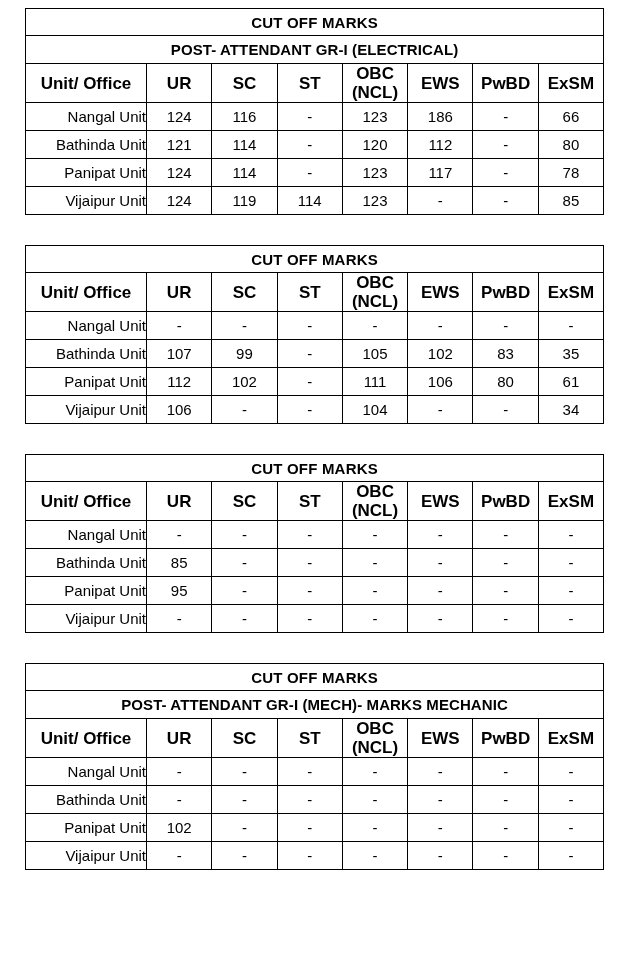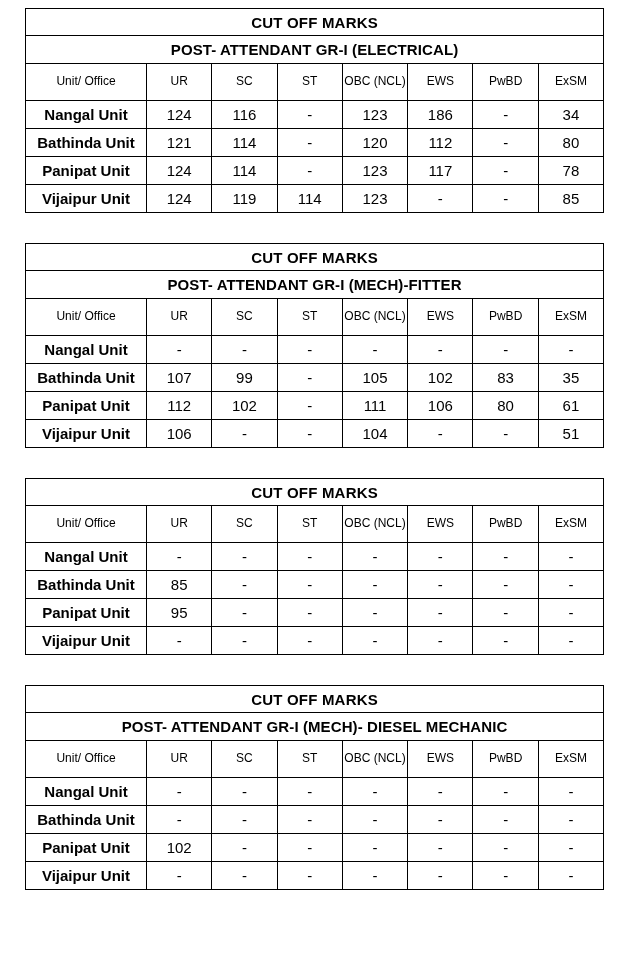--- a/index.html
+++ b/index.html
@@ -40,28 +40,28 @@
   .post-cell {
     height: 27px;
     text-align: center;
     font-weight: bold;
     font-size: 15px;
     letter-spacing: 0.1px;
   }
   th.col-header {
     height: 36px;
     text-align: center;
-    font-weight: normal;
-    font-size: 12px;
+    font-weight: bold;
+    font-size: 17px;
     line-height: 1.12;
   }
   td.unit-cell {
     height: 27px;
-    text-align: center;
-    font-weight: bold;
+    text-align: right;
+    font-weight: normal;
     font-size: 15px;
     padding-left: 6px;
   }
   td.value-cell {
     height: 27px;
     text-align: center;
     font-weight: normal;
     font-size: 15px;
   }
 </style>
@@ -99,21 +99,21 @@
             <th class="col-header">ExSM</th>
           </tr>
           <tr>
             <td class="unit-cell">Nangal Unit</td>
             <td class="value-cell">124</td>
             <td class="value-cell">116</td>
             <td class="value-cell">-</td>
             <td class="value-cell">123</td>
             <td class="value-cell">186</td>
             <td class="value-cell">-</td>
-            <td class="value-cell">34</td>
+            <td class="value-cell">66</td>
           </tr>
           <tr>
             <td class="unit-cell">Bathinda Unit</td>
             <td class="value-cell">121</td>
             <td class="value-cell">114</td>
             <td class="value-cell">-</td>
             <td class="value-cell">120</td>
             <td class="value-cell">112</td>
             <td class="value-cell">-</td>
             <td class="value-cell">80</td>
@@ -147,23 +147,20 @@
           <col style="width: 65.3px;">
           <col style="width: 65.3px;">
           <col style="width: 65.3px;">
           <col style="width: 65.3px;">
           <col style="width: 65.3px;">
           <col style="width: 65.3px;">
         </colgroup>
         <tbody>
           <tr>
             <td colspan="8" class="banner-cell">CUT OFF MARKS</td>
-          </tr>
-          <tr>
-            <td colspan="8" class="post-cell">POST- ATTENDANT GR-I (MECH)-FITTER</td>
           </tr>
           <tr>
             <th class="col-header">Unit/ Office</th>
             <th class="col-header">UR</th>
             <th class="col-header">SC</th>
             <th class="col-header">ST</th>
             <th class="col-header">OBC (NCL)</th>
             <th class="col-header">EWS</th>
             <th class="col-header">PwBD</th>
             <th class="col-header">ExSM</th>
@@ -199,21 +196,21 @@
             <td class="value-cell">61</td>
           </tr>
           <tr>
             <td class="unit-cell">Vijaipur Unit</td>
             <td class="value-cell">106</td>
             <td class="value-cell">-</td>
             <td class="value-cell">-</td>
             <td class="value-cell">104</td>
             <td class="value-cell">-</td>
             <td class="value-cell">-</td>
-            <td class="value-cell">51</td>
+            <td class="value-cell">34</td>
           </tr>
         </tbody>
       </table>
       <table class="cutoff-table">
         <colgroup>
           <col style="width: 121px;">
           <col style="width: 65.3px;">
           <col style="width: 65.3px;">
           <col style="width: 65.3px;">
           <col style="width: 65.3px;">
@@ -286,21 +283,21 @@
           <col style="width: 65.3px;">
           <col style="width: 65.3px;">
           <col style="width: 65.3px;">
           <col style="width: 65.3px;">
         </colgroup>
         <tbody>
           <tr>
             <td colspan="8" class="banner-cell">CUT OFF MARKS</td>
           </tr>
           <tr>
-            <td colspan="8" class="post-cell">POST- ATTENDANT GR-I (MECH)- DIESEL MECHANIC</td>
+            <td colspan="8" class="post-cell">POST- ATTENDANT GR-I (MECH)- MARKS MECHANIC</td>
           </tr>
           <tr>
             <th class="col-header">Unit/ Office</th>
             <th class="col-header">UR</th>
             <th class="col-header">SC</th>
             <th class="col-header">ST</th>
             <th class="col-header">OBC (NCL)</th>
             <th class="col-header">EWS</th>
             <th class="col-header">PwBD</th>
             <th class="col-header">ExSM</th>

